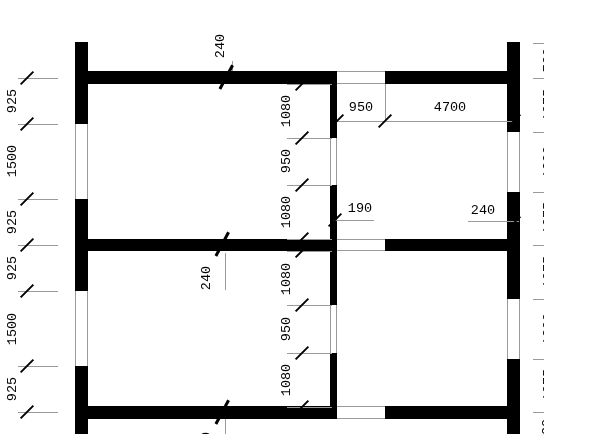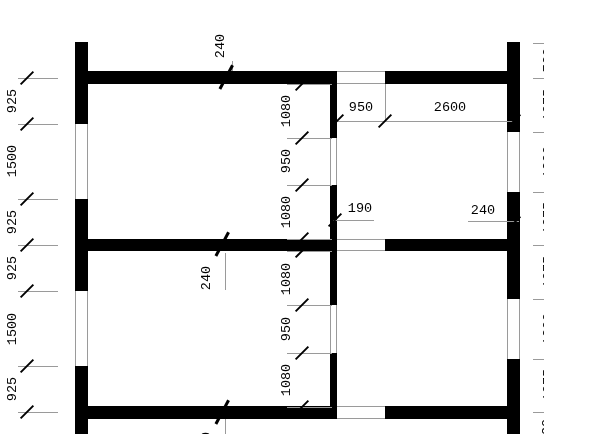--- a/index.html
+++ b/index.html
@@ -130,21 +130,21 @@
   <div class="lbl v" style="left:549px;top:190px;">1075</div>
   <div class="lbl v" style="left:549px;top:244px;">1075</div>
   <div class="lbl v" style="left:549px;top:301px;">1200</div>
   <div class="lbl v" style="left:549px;top:357px;">1075</div>
   <div class="lbl v" style="left:548px;top:403px;">720</div>
 
   <div class="lbl v" style="left:578px;top:134px;">3350</div>
   <div class="lbl v" style="left:578px;top:301px;">3350</div>
 
   <div class="lbl" style="left:361px;top:80px;">950</div>
-  <div class="lbl" style="left:450px;top:80px;">2600</div>
+  <div class="lbl" style="left:450px;top:80px;">4700</div>
 
   <div class="lbl v" style="left:221px;top:18px;">240</div>
   <div class="lbl v" style="left:207px;top:250px;">240</div>
   <div class="lbl v" style="left:207px;top:416px;">240</div>
   <div class="lbl" style="left:360px;top:181px;">190</div>
   <div class="lbl" style="left:483px;top:183px;">240</div>
 
 </div>
 
 </body></html>

